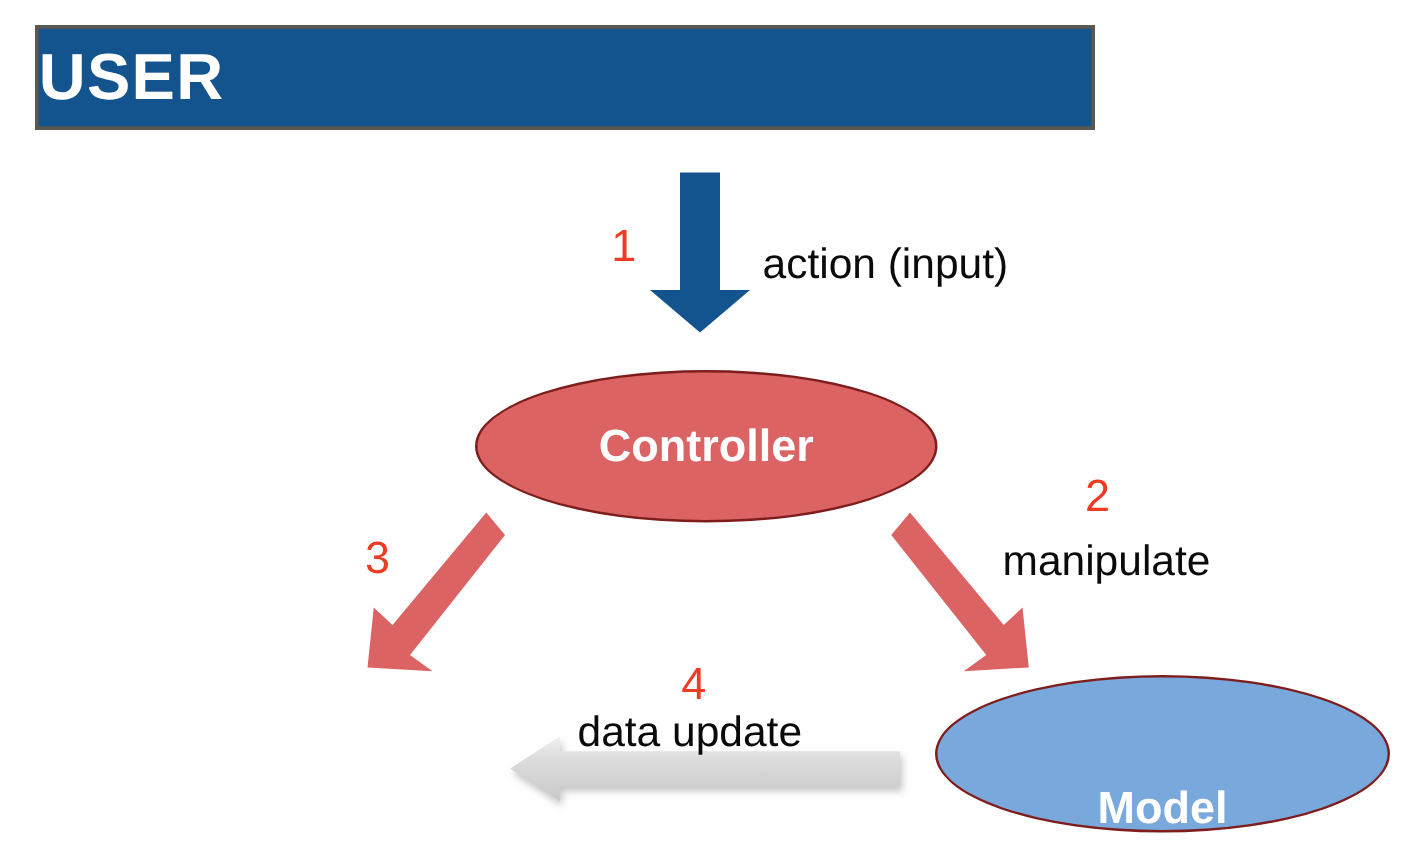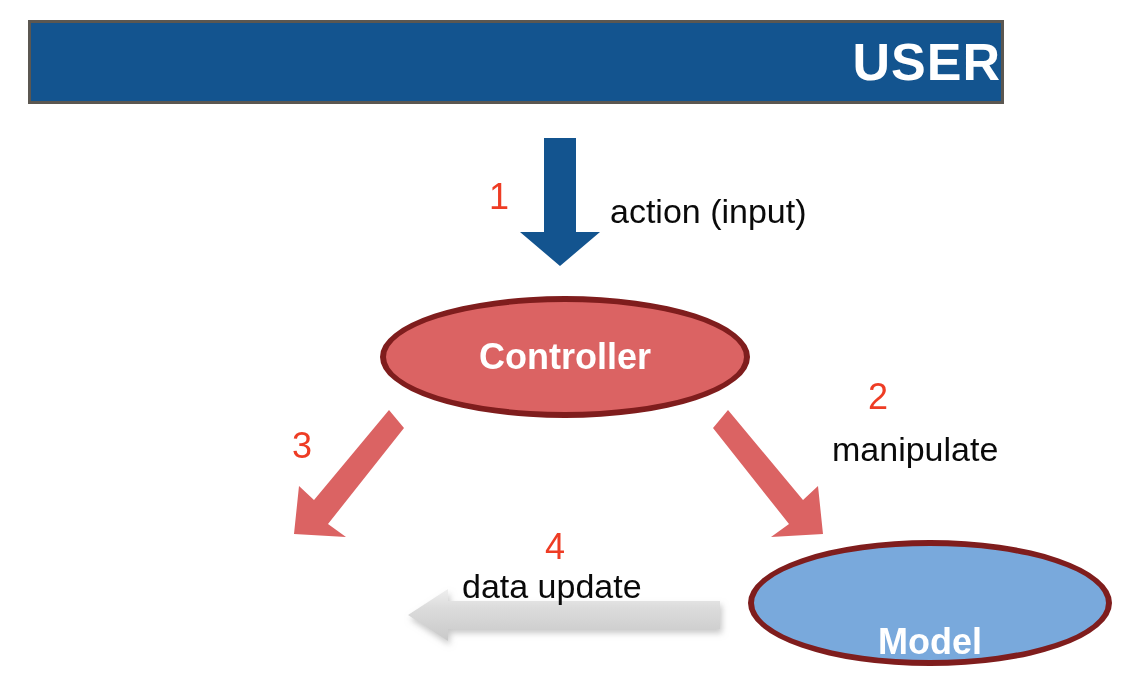--- a/index.html
+++ b/index.html
@@ -16,44 +16,44 @@
     height: 681px;
     background: #ffffff;
     overflow: hidden;
   }
 
   
   .user-bar {
     position: absolute;
     left: 28px;
     top: 20px;
-    width: 976px;
+    width: 848px;
     height: 84px;
     background: #13548F;
     border: 3px solid #5B5751;
     box-sizing: border-box;
     display: flex;
     align-items: center;
-    justify-content: flex-end;
+    justify-content: flex-start;
   }
   .user-bar-label {
     color: #ffffff;
     font-size: 52px;
     font-weight: bold;
     letter-spacing: 1px;
     line-height: 1;
     font-family: "Liberation Sans", sans-serif;
   }
 
   
   .node {
     position: absolute;
     box-sizing: border-box;
     border-radius: 50%;
-    border: 6px solid #7f1d1d;
+    border: 2px solid #7f1d1d;
     display: flex;
     align-items: center;
     justify-content: center;
   }
   .node-label {
     color: #ffffff;
     font-weight: bold;
     font-size: 36px;
     line-height: 1;
     font-family: "Liberation Sans", sans-serif;
@@ -103,21 +103,21 @@
     position: absolute;
     color: #0A0A0A;
     font-size: 34px;
     line-height: 1;
     font-family: "Liberation Sans", sans-serif;
     white-space: nowrap;
   }
   .num-1 { left: 489px; top: 179px; }
   .txt-1 { left: 610px; top: 180px; margin-top: 14px; }
   .num-2 { left: 868px; top: 379px; }
-  .txt-2 { left: 832px; top: 432px; }
+  .txt-2 { left: 802px; top: 432px; }
   .num-3 { left: 292px; top: 428px; }
   .num-4 { left: 545px; top: 529px; }
   .txt-4 { left: 462px; top: 569px; }
 </style>
 </head>
 <body>
 
 <div id="canvas">
 
   <div class="user-bar">

